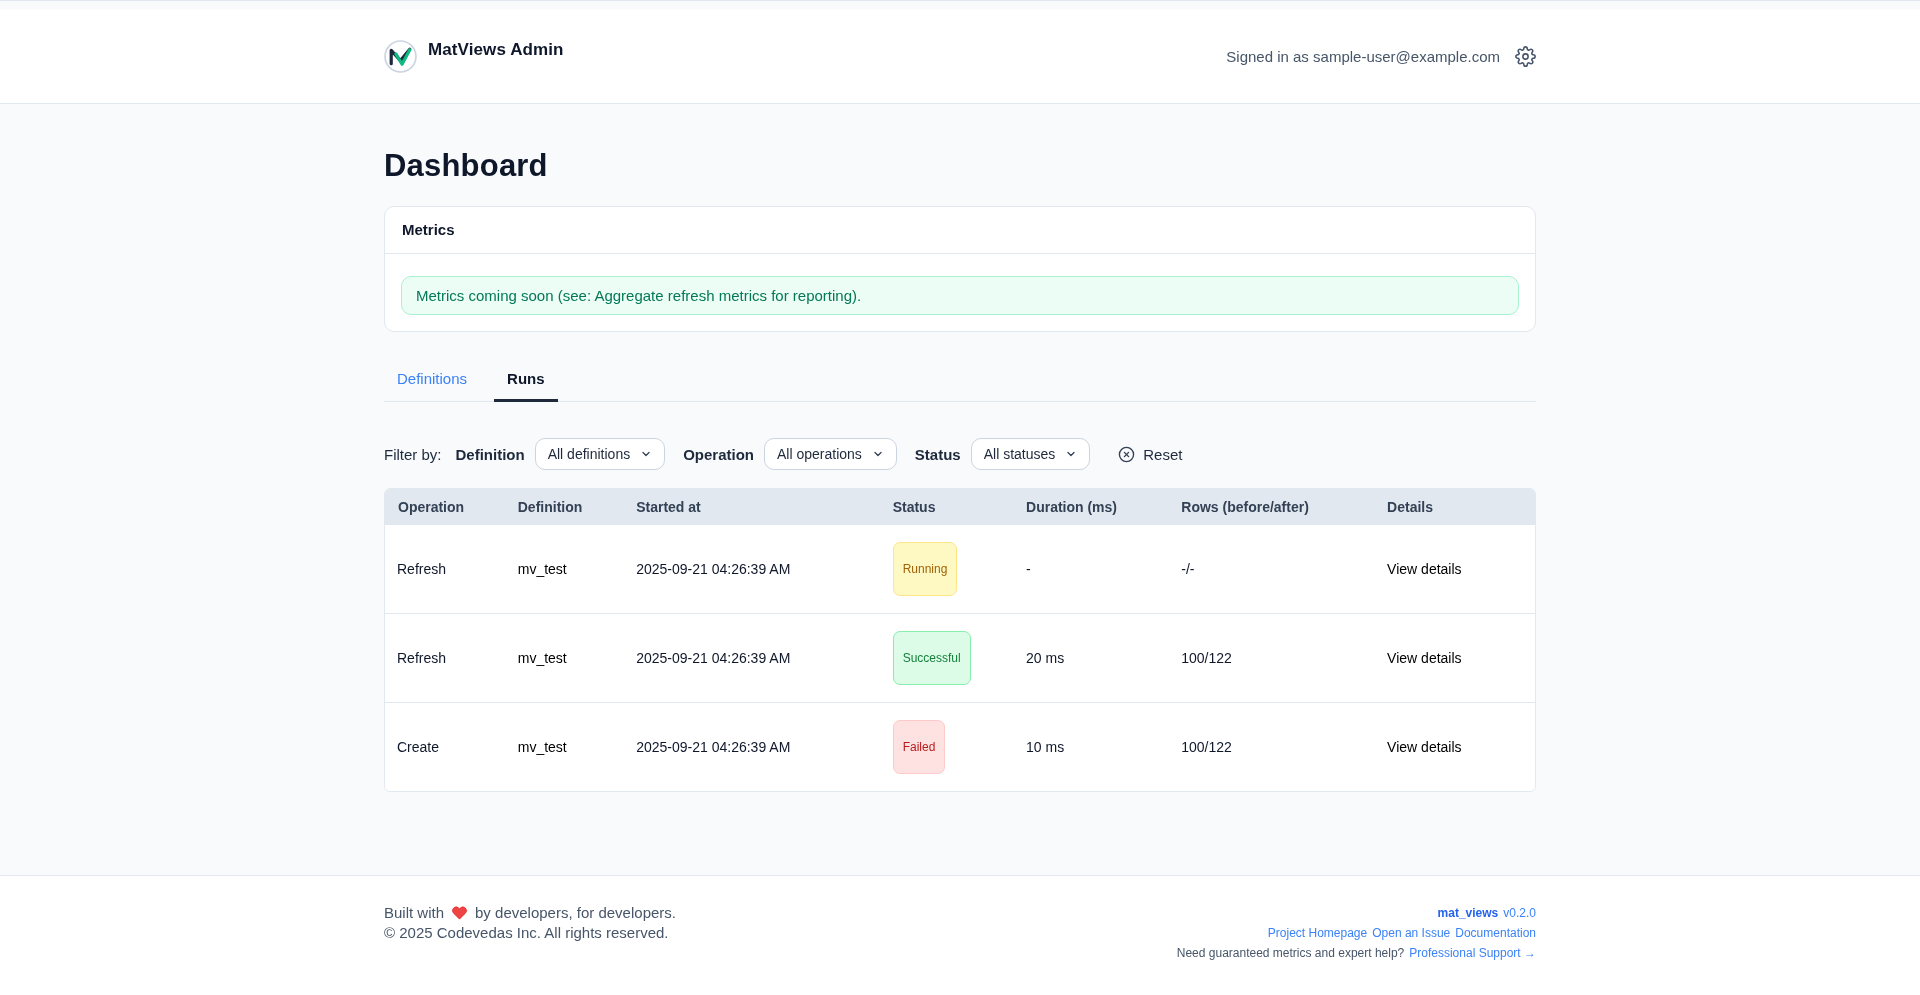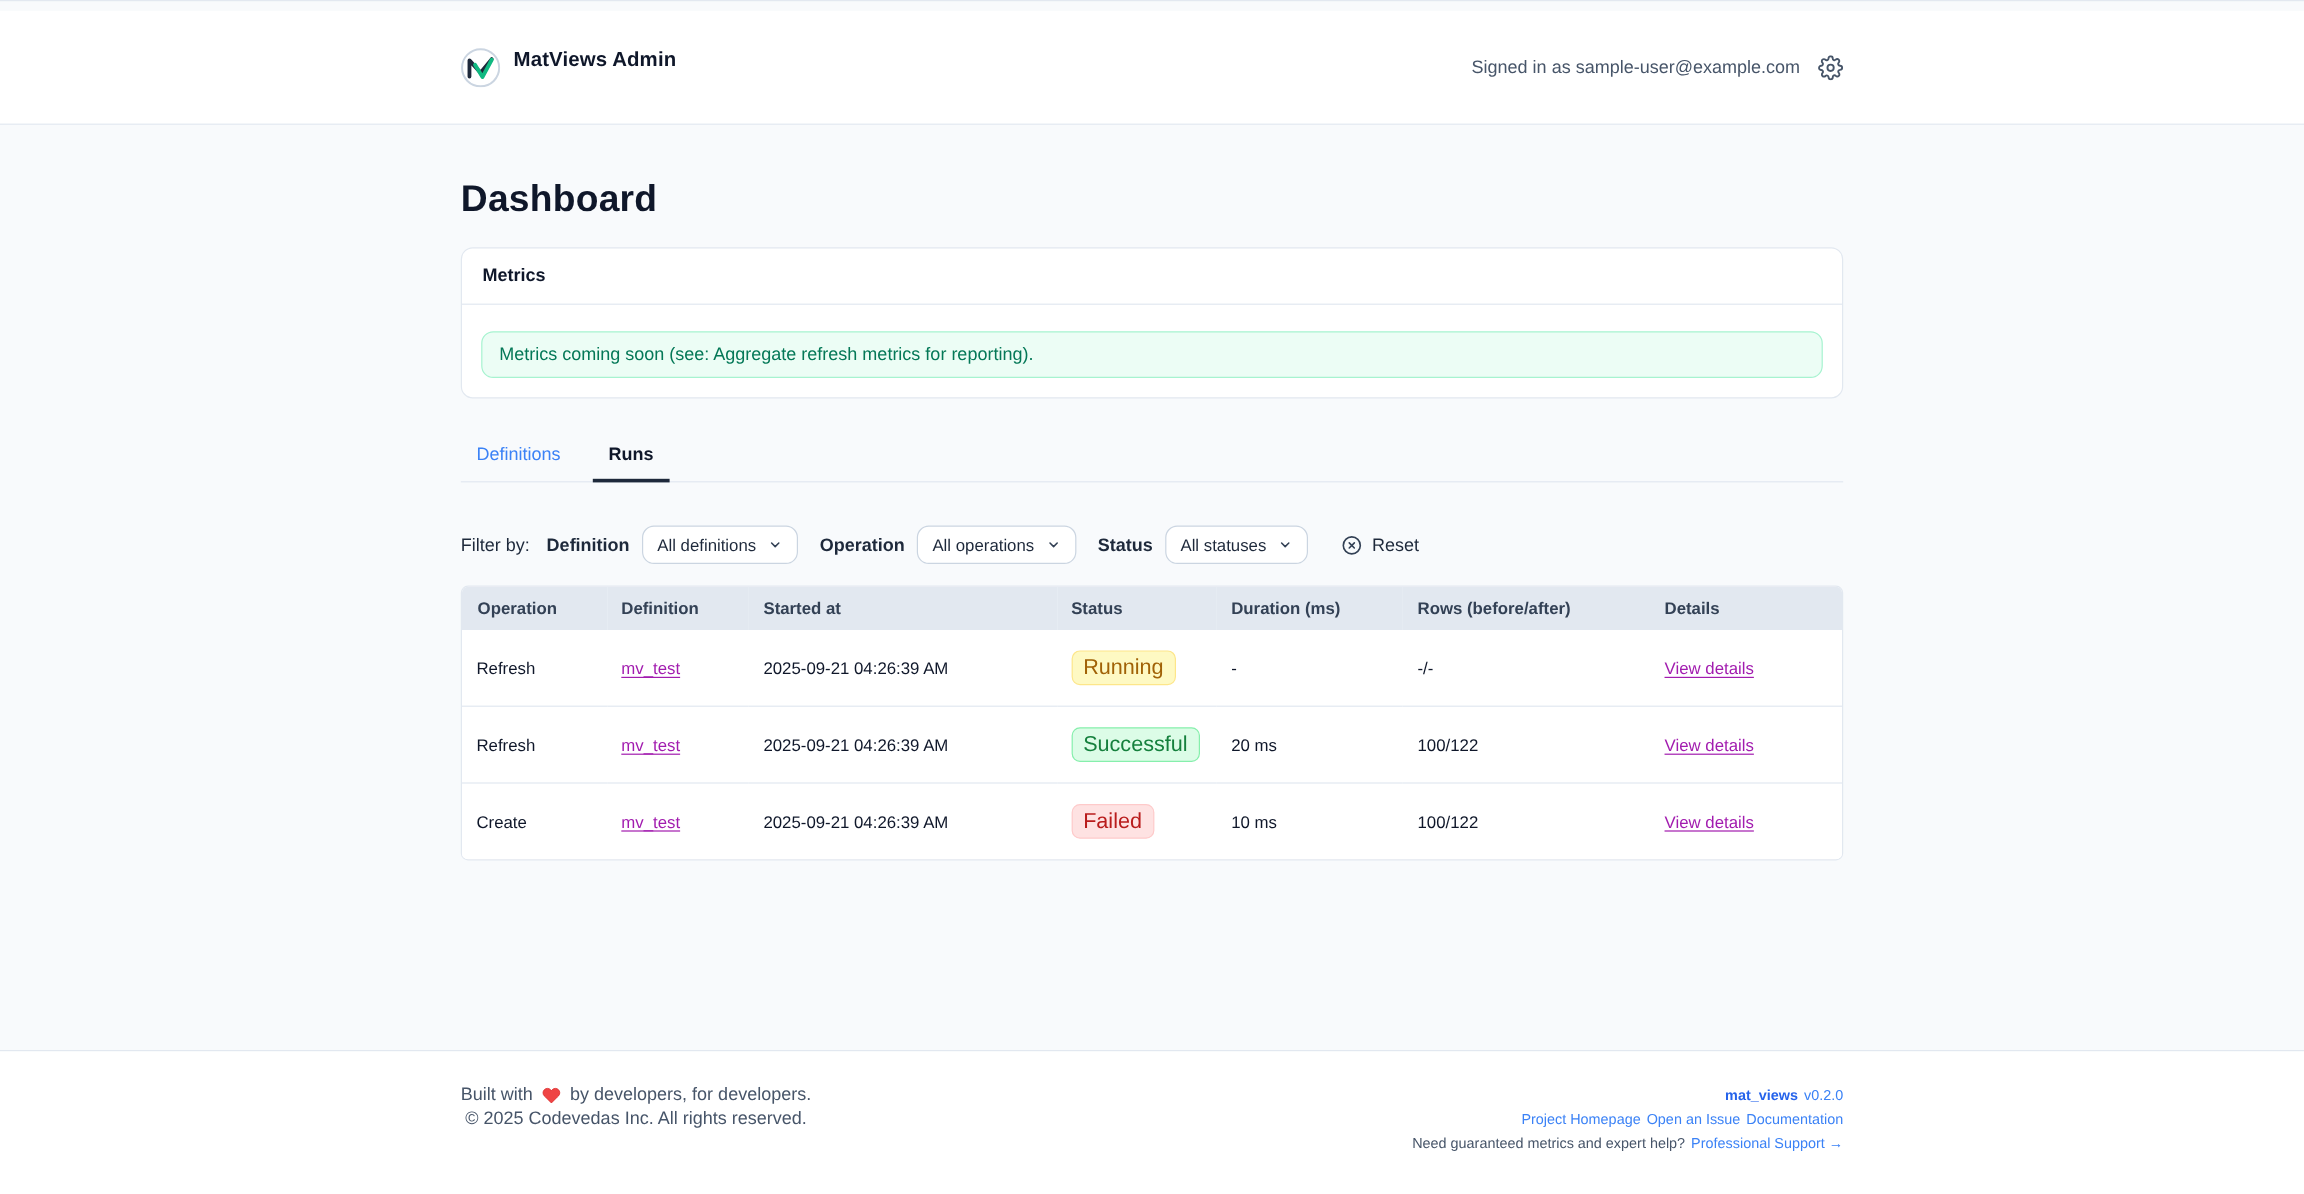--- a/index.html
+++ b/index.html
@@ -49,28 +49,28 @@
 
   
   .table-wrap { margin-top:18px; background:#fff; border:1px solid #e2e8f0; border-radius:6px; overflow:hidden; }
   table { width:100%; border-collapse:collapse; table-layout:fixed; }
   thead th { background:#e2e8f0; text-align:left; font-size:14px; font-weight:700; color:#334155; padding:10px 12px; }
   thead th:first-child { padding-left:13px; }
   th:nth-child(1){width:10.5%} th:nth-child(2){width:10.3%} th:nth-child(3){width:22.3%}
   th:nth-child(4){width:11.6%} th:nth-child(5){width:13.5%} th:nth-child(6){width:17.9%}
   tbody td { padding:17px 12px; font-size:14px; color:#0f172a; border-top:1px solid #e2e8f0; background:#fff; }
   tbody tr:first-child td { border-top:none; }
-  a.dark-link { color:#a21caf; text-decoration:underline; text-underline-offset:2px; cursor:pointer; }
-  .badge { display:inline-block; font-size:18px; padding:3px 9px; border-radius:7px; border:1px solid transparent; font-weight:400; }
+  a.dark-link { color:#000000; text-underline-offset:2px; cursor:pointer; }
+  .badge { display:inline-block; font-size:12px; padding:19px 9px; border-radius:7px; border:1px solid transparent; font-weight:400; }
 
   
   .app-footer { margin-top:auto; background:#fff; border-top:1px solid #e2e8f0; }
   .app-footer .container { padding:27px 0 32px 0; display:flex; justify-content:space-between; align-items:flex-start; }
   .footer-left { font-size:15px; color:#475569; line-height:20px; }
-  .footer-left .line { display:flex; align-items:center; gap:5px;justify-content:center; }
+  .footer-left .line { display:flex; align-items:center; gap:5px; }
   .footer-right { font-size:12px; line-height:20px; text-align:right; }
   .footer-right .line { display:flex; justify-content:flex-end; gap:5px; }
   .blue-link { color:#3b82f6; text-decoration:none; cursor:pointer; }
   .brand-link { color:#2563eb; font-weight:700; text-decoration:none; cursor:pointer; }
   .muted { color:#475569; }
   .heart { display:inline-flex; margin:0 2px; }
 </style>
 </head>
 <body>
 

